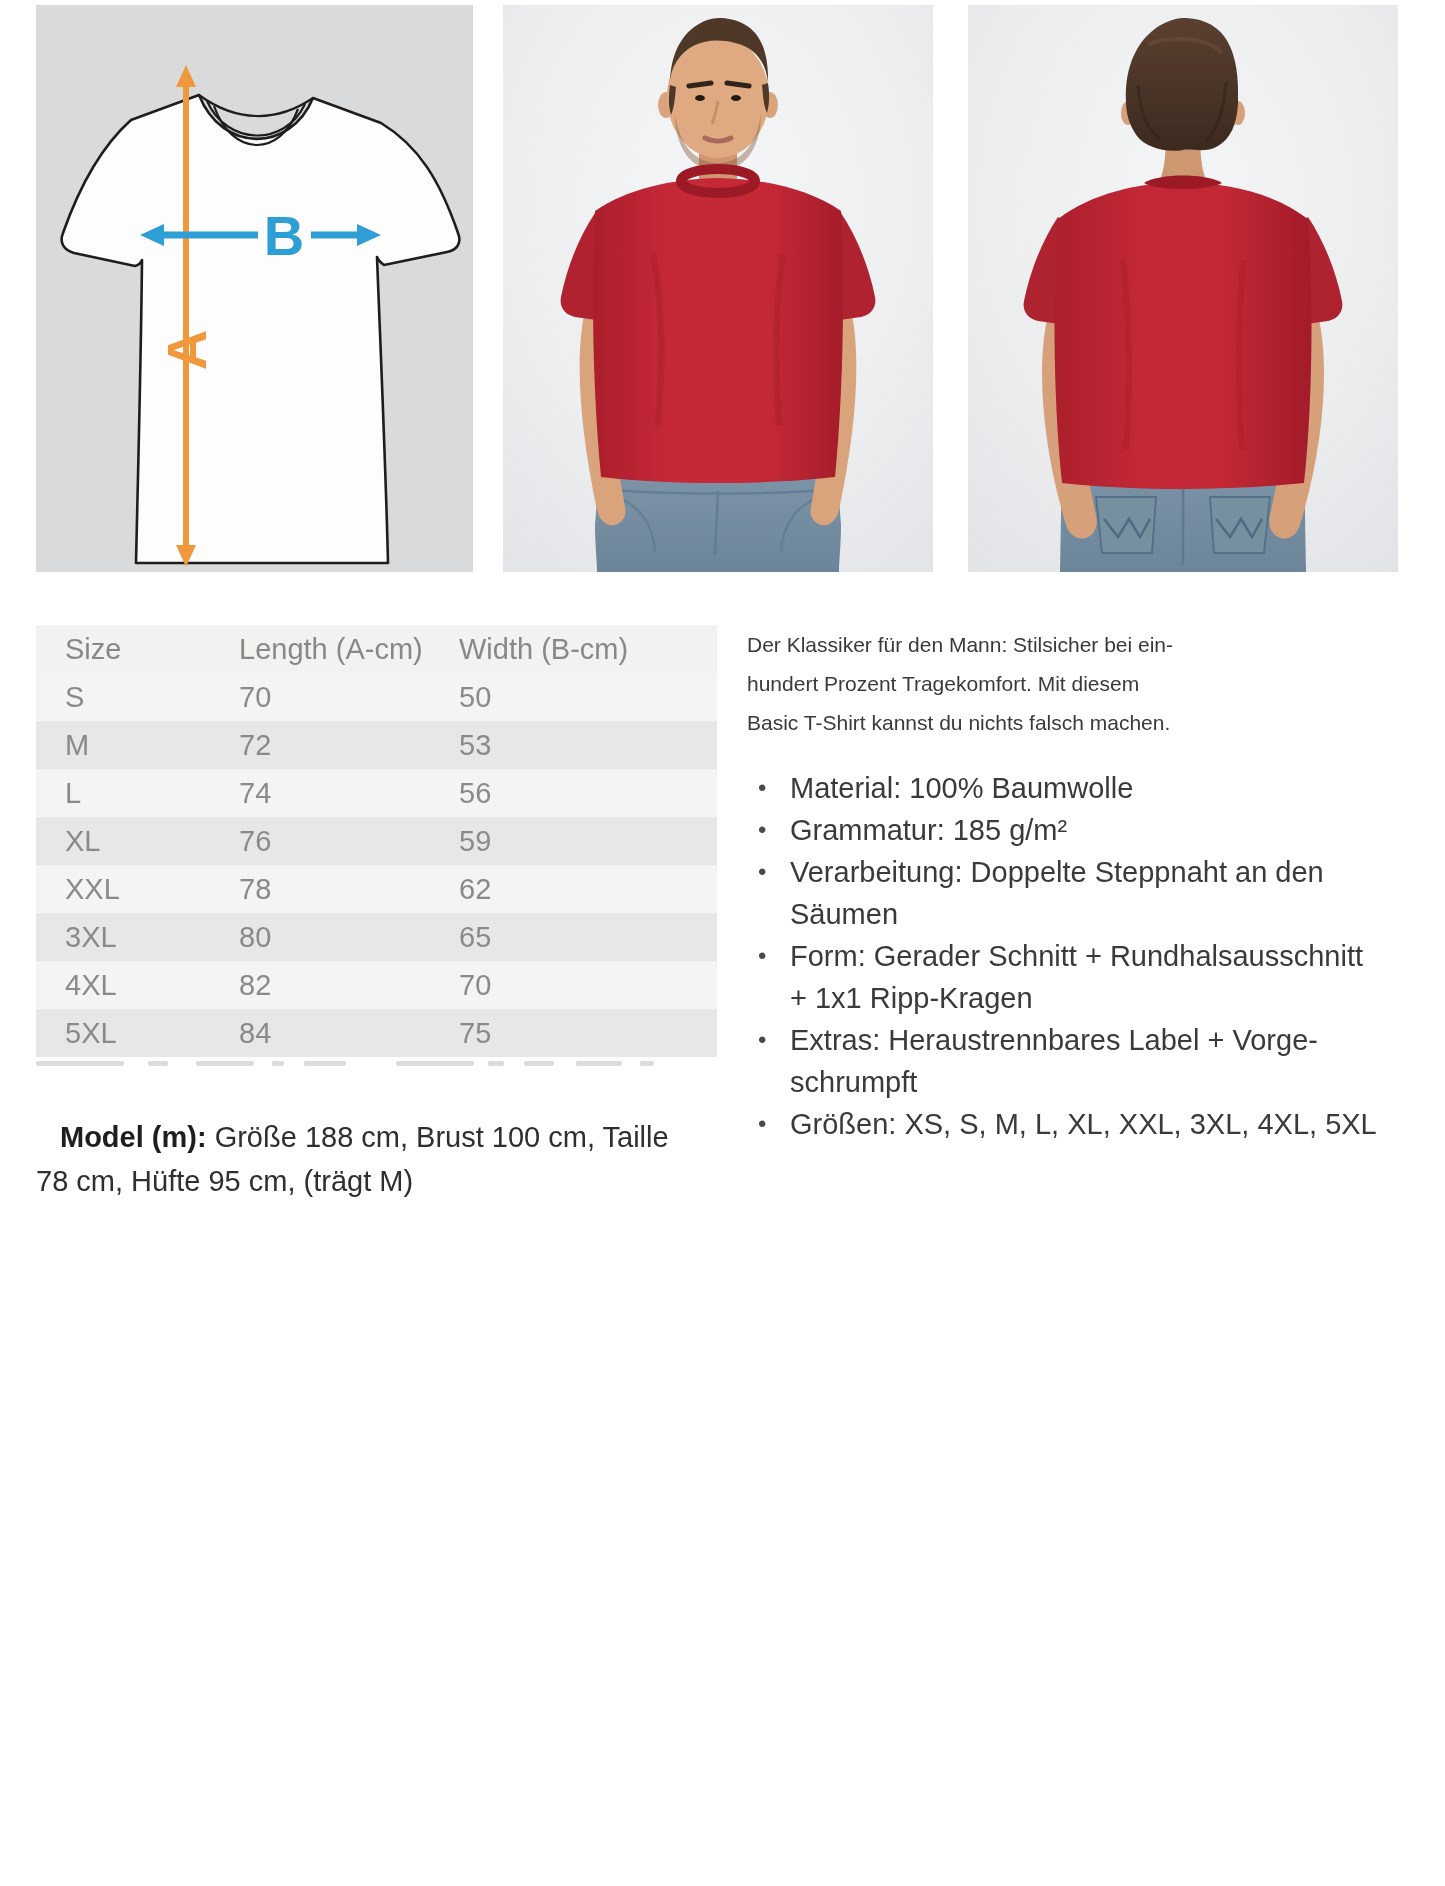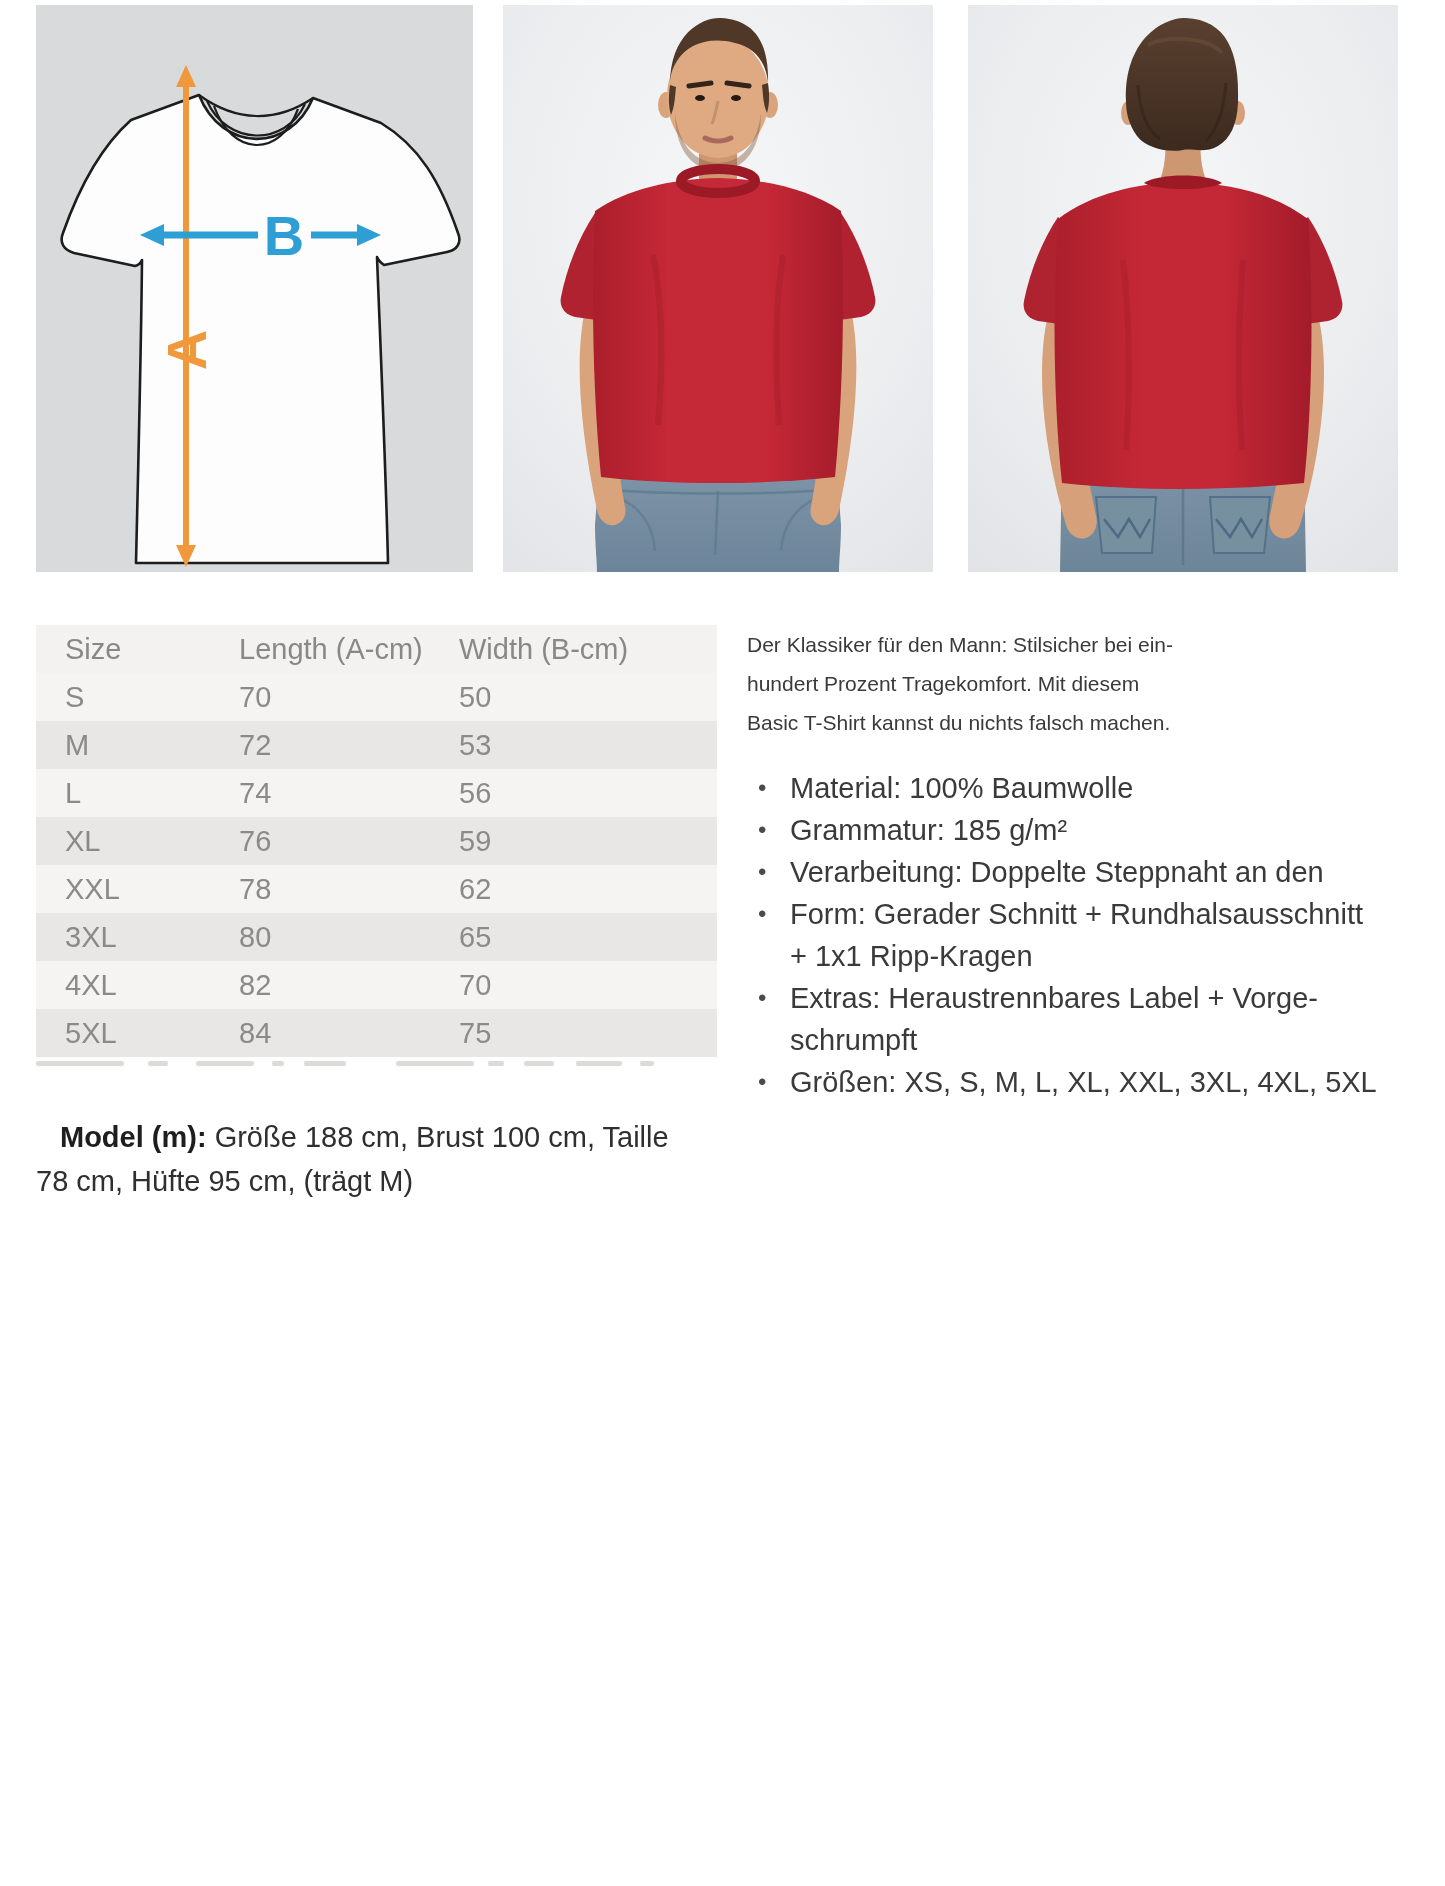--- a/index.html
+++ b/index.html
@@ -322,20 +322,21 @@
           <li>
             <span class="dot">•</span>
             <div class="b-lines">
               <div>Grammatur: 185 g/m²</div>
             </div>
           </li>
           <li>
             <span class="dot">•</span>
             <div class="b-lines">
               <div>Verarbeitung: Doppelte Steppnaht an den</div>
+              <div>Säumen</div>
             </div>
           </li>
           <li>
             <span class="dot">•</span>
             <div class="b-lines">
               <div>Form: Gerader Schnitt + Rundhalsausschnitt</div>
               <div>+ 1x1 Ripp-Kragen</div>
             </div>
           </li>
           <li>

